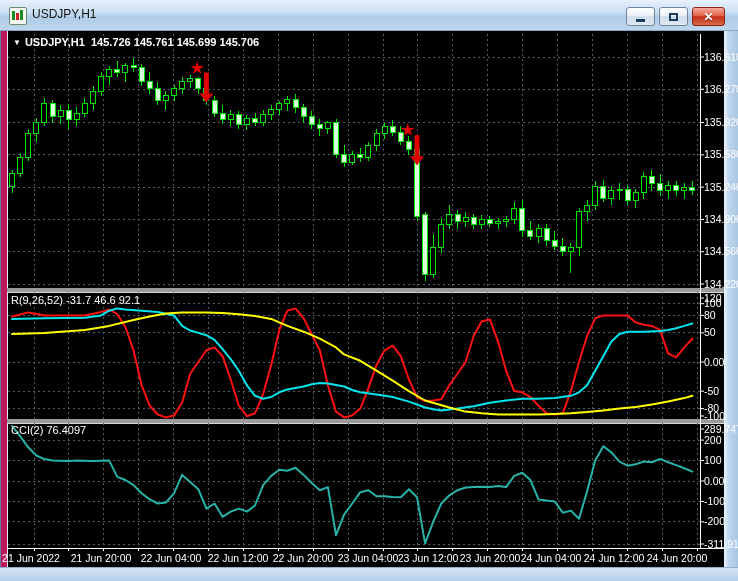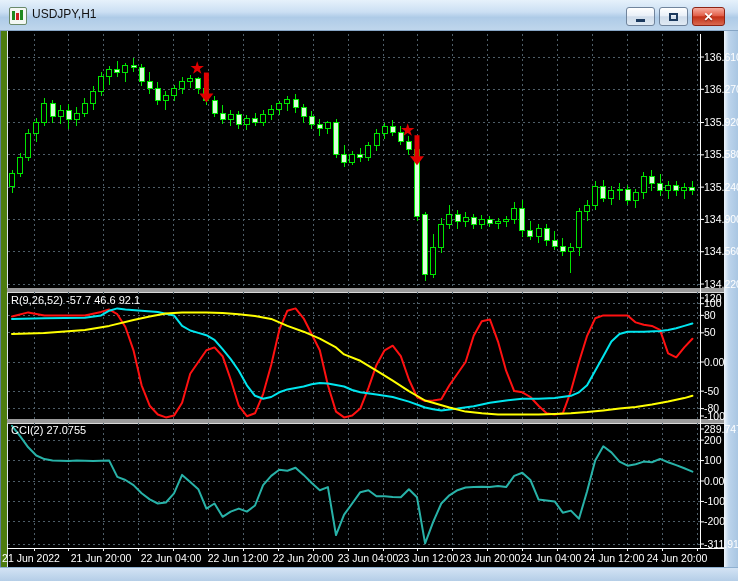--- a/index.html
+++ b/index.html
@@ -1,16 +1,16 @@
 <!DOCTYPE html>
 <html><head>
 <meta charset="utf-8">
 <style>
   html,body{margin:0;padding:0;background:#6b8db0;font-family:"Liberation Sans",sans-serif;}
-  #win{position:relative;width:738px;height:581px;background:#4d7c0f;overflow:hidden;
+  #win{position:relative;width:738px;height:581px;background:#be185d;overflow:hidden;
        box-shadow:inset 0 0 0 1px #5f7f9f;}
   
   #titlebar{position:absolute;left:0;top:0;width:738px;height:30px;
     background:linear-gradient(#e6f1fb,#cbdff3 40%,#aecbe7 58%,#bfd6ec);
     border-bottom:1px solid #86a5c5;}
   #appicon{position:absolute;left:9px;top:7px;width:16px;height:16px;background:#f4f8f4;
     border:1px solid #6a8a6a;border-radius:2px;}
   #appicon .b1{position:absolute;left:2px;top:3px;width:3px;height:9px;background:#1f8a1f;}
   #appicon .b2{position:absolute;left:6px;top:5px;width:3px;height:7px;background:#cc2222;}
   #appicon .b3{position:absolute;left:10px;top:2px;width:3px;height:10px;background:#1f8a1f;}
@@ -414,15 +414,16 @@
       <text x="238" y="562" fill="#fff" font-size="10.5" font-family="&quot;Liberation Sans&quot;,sans-serif" text-anchor="middle">22 Jun 12:00</text>
       <text x="303" y="562" fill="#fff" font-size="10.5" font-family="&quot;Liberation Sans&quot;,sans-serif" text-anchor="middle">22 Jun 20:00</text>
       <text x="368" y="562" fill="#fff" font-size="10.5" font-family="&quot;Liberation Sans&quot;,sans-serif" text-anchor="middle">23 Jun 04:00</text>
       <text x="428" y="562" fill="#fff" font-size="10.5" font-family="&quot;Liberation Sans&quot;,sans-serif" text-anchor="middle">23 Jun 12:00</text>
       <text x="490" y="562" fill="#fff" font-size="10.5" font-family="&quot;Liberation Sans&quot;,sans-serif" text-anchor="middle">23 Jun 20:00</text>
       <text x="551" y="562" fill="#fff" font-size="10.5" font-family="&quot;Liberation Sans&quot;,sans-serif" text-anchor="middle">24 Jun 04:00</text>
       <text x="614" y="562" fill="#fff" font-size="10.5" font-family="&quot;Liberation Sans&quot;,sans-serif" text-anchor="middle">24 Jun 12:00</text>
       <text x="677" y="562" fill="#fff" font-size="10.5" font-family="&quot;Liberation Sans&quot;,sans-serif" text-anchor="middle">24 Jun 20:00</text>
     </svg>
 
-  <div id="r-title" class="ovl"><span>R(9,26,52)</span> <span>-57.7 46.6 92.1</span></div>
-  <div id="cci-title" class="ovl"><span>CCI(2)</span> <span>27.0755</span></div>
+  <div id="hdr" class="ovl"><span class="tri">▼</span><span>USDJPY,H1</span>  <span>145.726</span> <span>145.761</span> <span>145.699</span> <span>145.706</span></div>
+  <div id="r-title" class="ovl"><span>R(9,26,52)</span> <span>-31.7 46.6 92.1</span></div>
+  <div id="cci-title" class="ovl"><span>CCI(2)</span> <span>76.4097</span></div>
 </div>
 
 </body></html>

